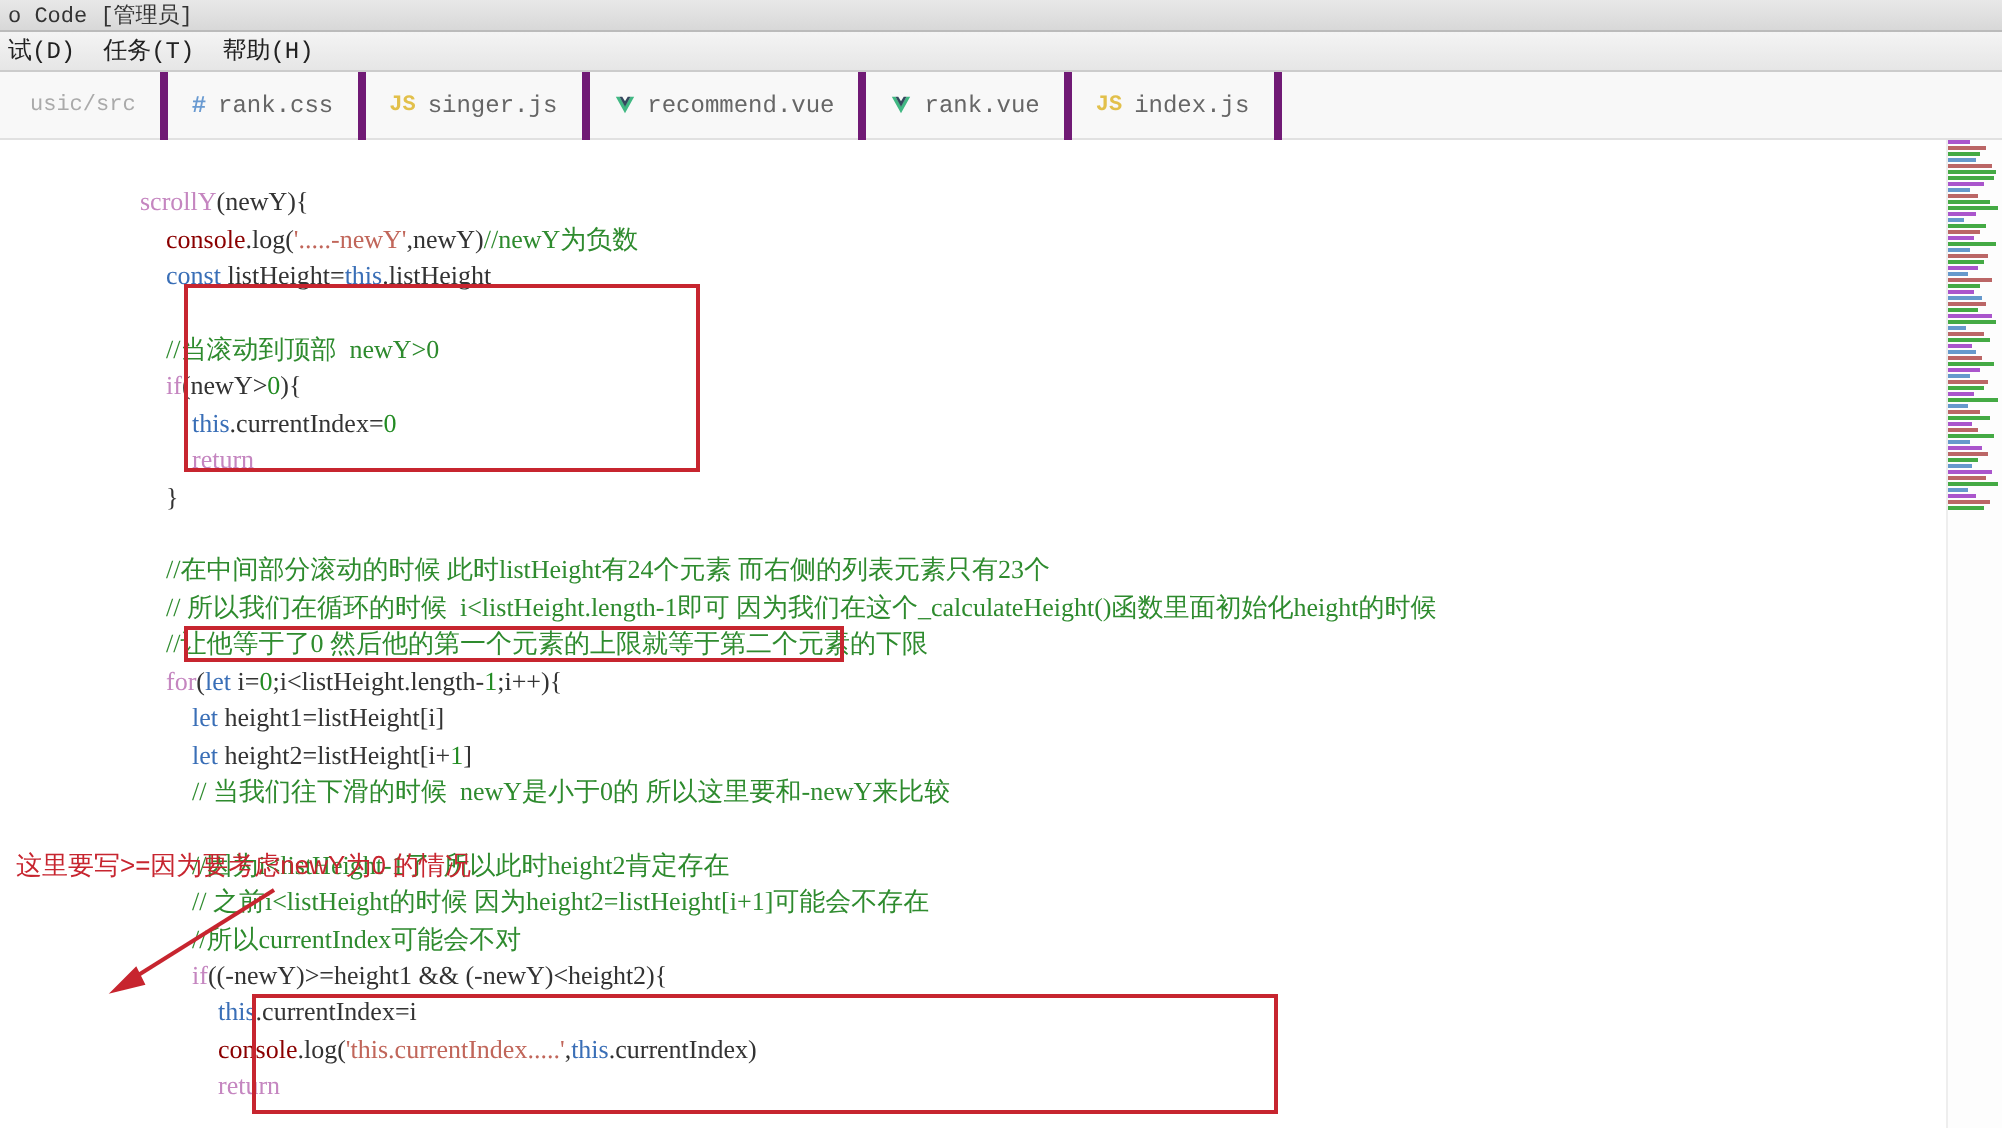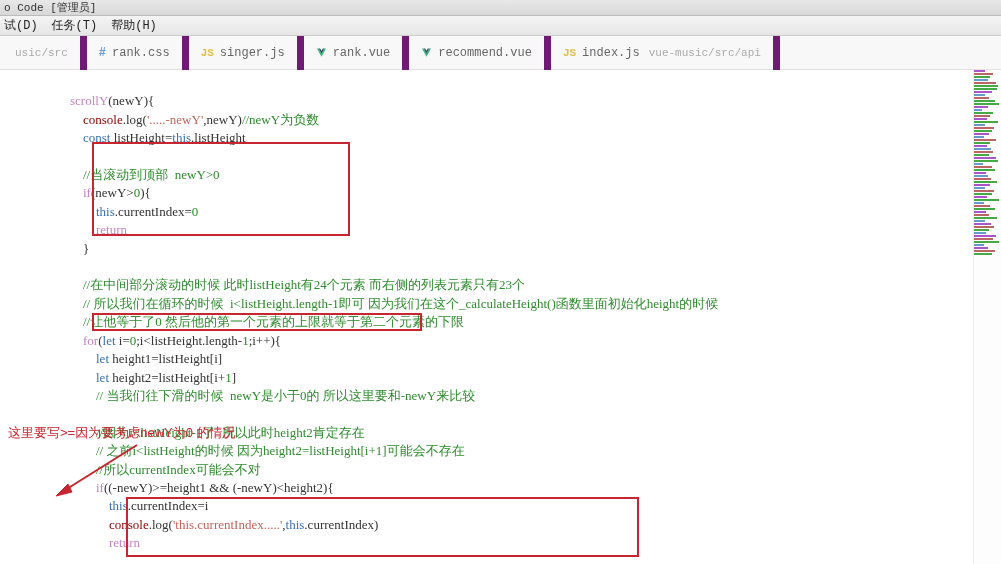--- a/index.html
+++ b/index.html
@@ -38,21 +38,21 @@
       background: #f8f8f8;
       border-bottom: 1px solid #e1e1e1;
       height: 34px;
       align-items: center;
     }
     .tab {
       display: flex;
       align-items: center;
       padding: 0 12px;
       height: 34px;
-      border-right: 7px solid #701a75;
+      border-right: 4px solid #701a75;
       font-size: 12px;
       color: #666;
       cursor: pointer;
       gap: 6px;
     }
     .tab.active {
       background: #fff;
       color: #333;
       border: 2px solid #c7252f;
       height: 30px;
@@ -129,33 +129,32 @@
     </div>
   <div class="tab">
       <span class="js-ico">JS</span>
       <span>singer.js</span>
     </div>
   <div class="tab">
       <span class="vue-ico"><svg viewBox="0 0 24 24">
           <path fill="#41b883" d="M2 3h4l6 10L18 3h4L12 21z"></path>
           <path fill="#35495e" d="M6 3h3l3 5 3-5h3L12 14z"></path>
         </svg></span>
-      <span>rank.vue</span>
+      <span>recommend.vue</span>
     </div>
   <div class="tab">
       <span class="vue-ico"><svg viewBox="0 0 24 24">
           <path fill="#41b883" d="M2 3h4l6 10L18 3h4L12 21z"></path>
           <path fill="#35495e" d="M6 3h3l3 5 3-5h3L12 14z"></path>
         </svg></span>
-      <span>recommend.vue</span>
+      <span>rank.vue</span>
     </div>
   <div class="tab">
       <span class="js-ico">JS</span>
       <span>index.js</span>
-      <span class="subpath">vue-music/src/api</span>
     </div>
 </div>
 
 <div class="editor">
 <span class="tok-fn">scrollY</span><span class="tok-id">(newY){</span>
     <span class="tok-prop">console</span><span class="tok-id">.log(</span><span class="tok-str">'.....-newY'</span><span class="tok-id">,newY)</span><span class="tok-cmt">//newY为负数</span>
     <span class="tok-kw">const</span><span class="tok-id"> listHeight=</span><span class="tok-this">this</span><span class="tok-id">.listHeight</span>
 
     <span class="tok-cmt">//当滚动到顶部  newY&gt;0</span>
     <span class="tok-fn">if</span><span class="tok-id">(newY&gt;</span><span class="tok-num">0</span><span class="tok-id">){</span>

